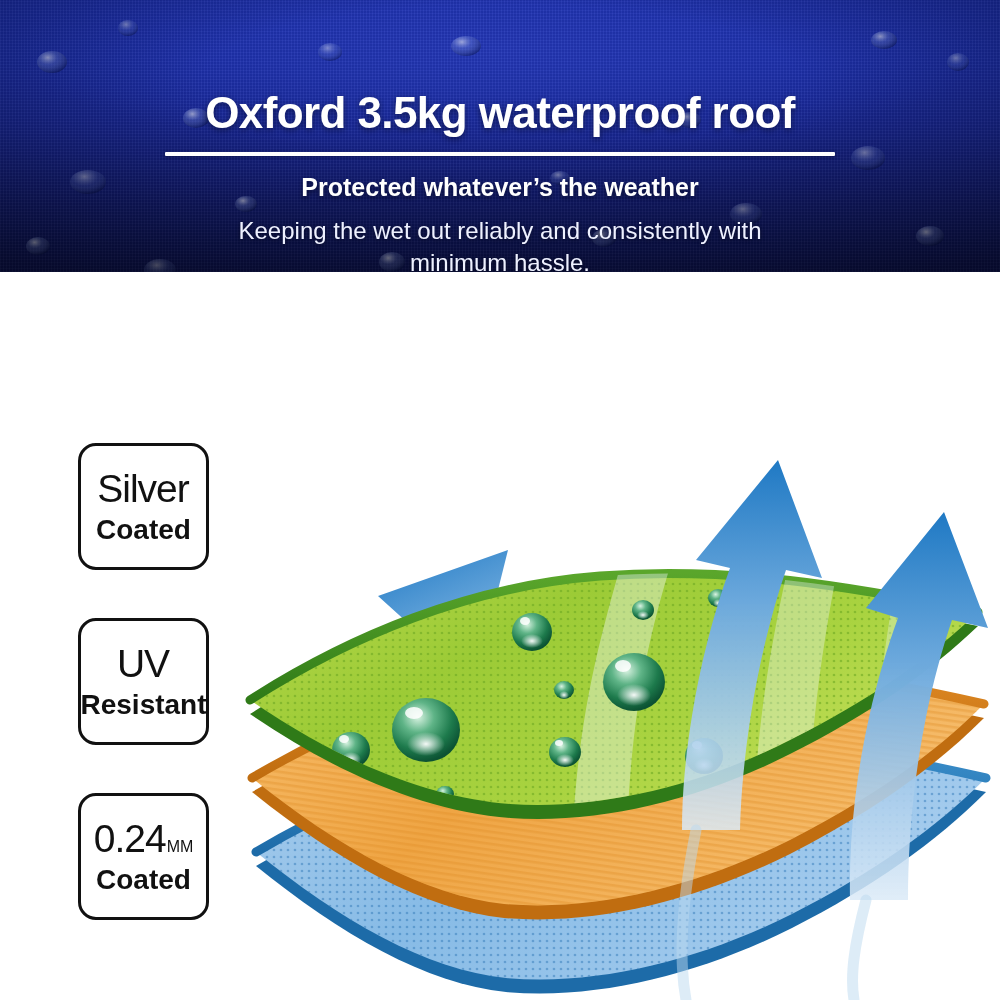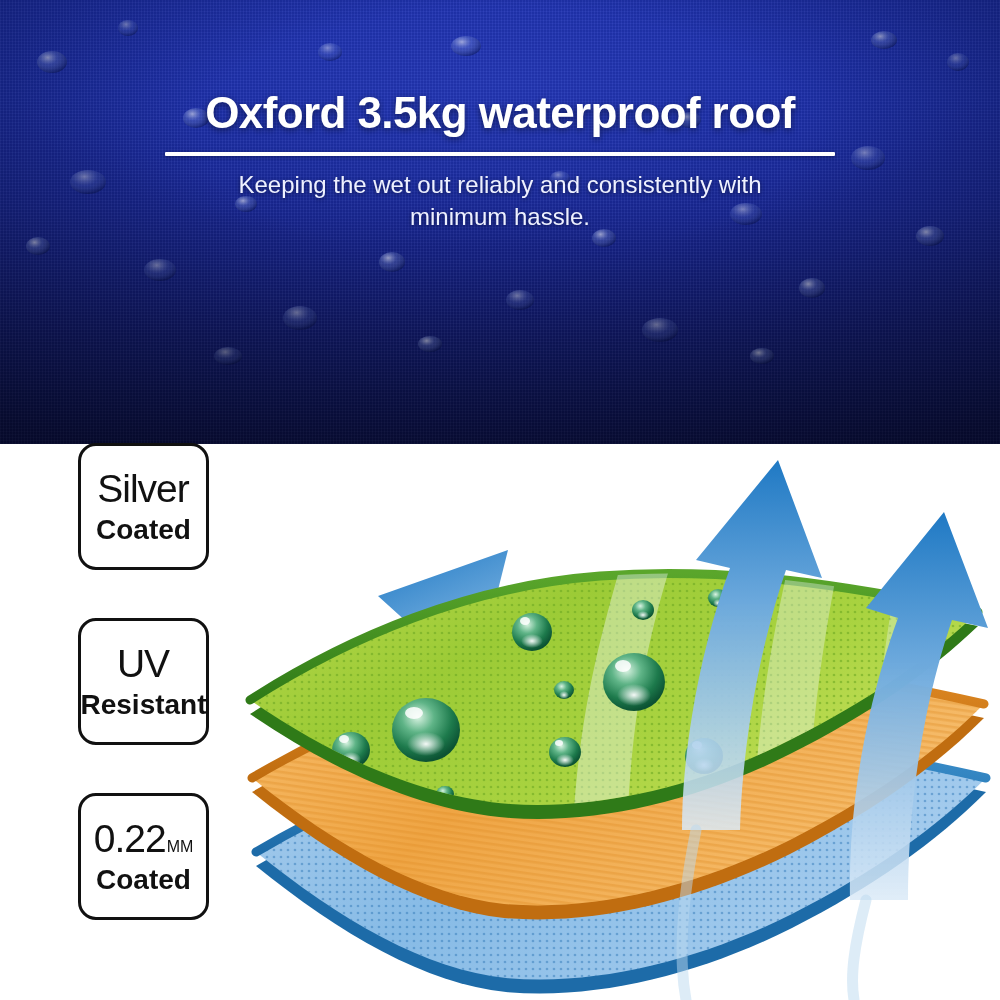--- a/index.html
+++ b/index.html
@@ -6,21 +6,21 @@
   html, body {
     width:1000px; height:1000px;
     background:#ffffff;
     font-family:"Liberation Sans", sans-serif;
     overflow:hidden;
   }
   #page { position:relative; width:1000px; height:1000px; background:#fff; }
 
   
   #hero {
-    position:absolute; left:0; top:0; width:1000px; height:444px;
+    position:absolute; left:0; top:0; width:1000px; height:272px;
     overflow:hidden;
     background:
       radial-gradient(ellipse 70% 55% at 50% 18%, #2438b8 0%, rgba(36,56,184,0) 70%),
       linear-gradient(180deg, #1c2fae 0%, #1b2da6 22%, #17258f 48%, #121c72 72%, #0c1354 100%);
   }
   
   #hero .weave {
     position:absolute; inset:0;
     background-image:
       repeating-linear-gradient(90deg, rgba(255,255,255,.045) 0 1px, rgba(0,0,0,.05) 1px 3px),
@@ -140,20 +140,21 @@
         <ellipse cx="228" cy="356" rx="14" ry="9" fill="url(#dropB)"></ellipse>
         <ellipse cx="762" cy="356" rx="12" ry="8" fill="url(#dropA)"></ellipse>
       </g>
     </svg>
 
     <div class="vig"></div>
 
     <div id="hero-inner">
       <div id="hero-title">Oxford 3.5kg waterproof roof</div>
       <div id="hero-rule"></div>
+      <div id="hero-subtitle">Protected whatever’s the weather</div>
       <div id="hero-body">Keeping the wet out reliably and consistently with minimum hassle.</div>
     </div>
   </div>
 
   <div id="badges">
 
     <div class="badge">
       <div class="badge-main">
         <span>Silver</span>
         <span class="badge-unit"></span>
@@ -164,21 +165,21 @@
     <div class="badge">
       <div class="badge-main">
         <span>UV</span>
         <span class="badge-unit"></span>
       </div>
       <div class="badge-sub">Resistant</div>
     </div>
 
     <div class="badge">
       <div class="badge-main">
-        <span>0.22</span>
+        <span>0.24</span>
         <span class="badge-unit">MM</span>
       </div>
       <div class="badge-sub">Coated</div>
     </div>
 
   </div>
 
   <div id="illus">
     <svg viewBox="0 0 770 600" aria-hidden="true">
       <defs>

